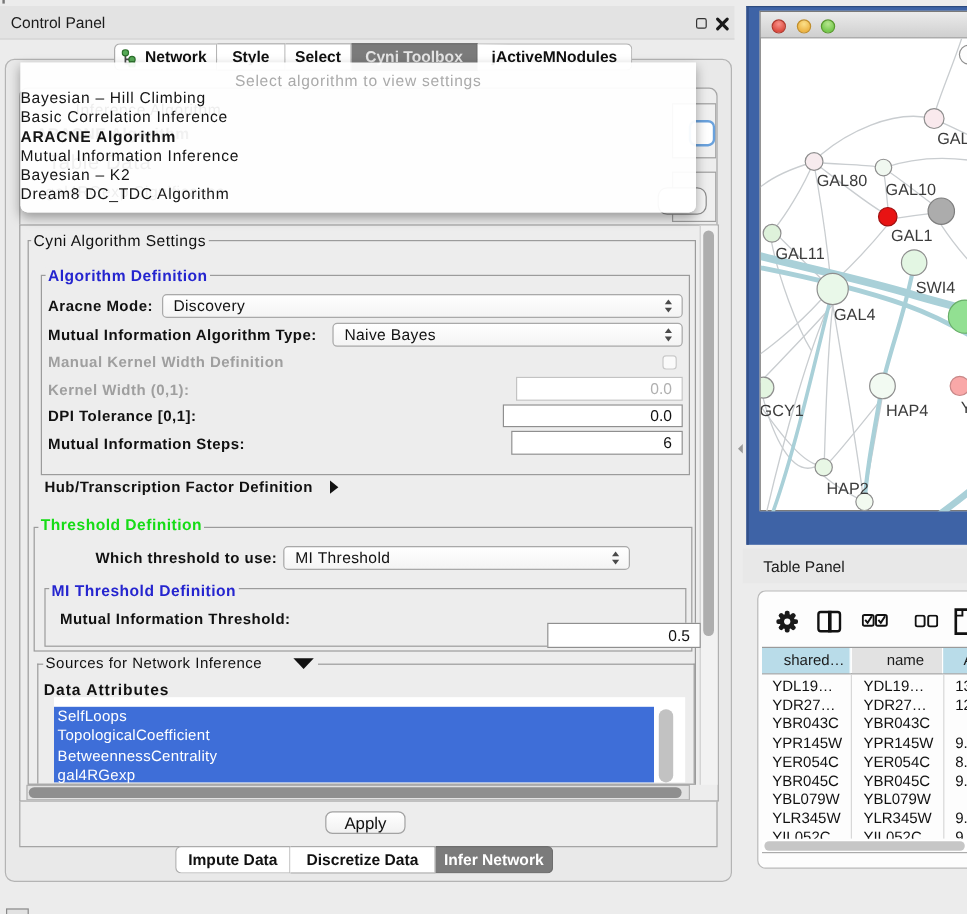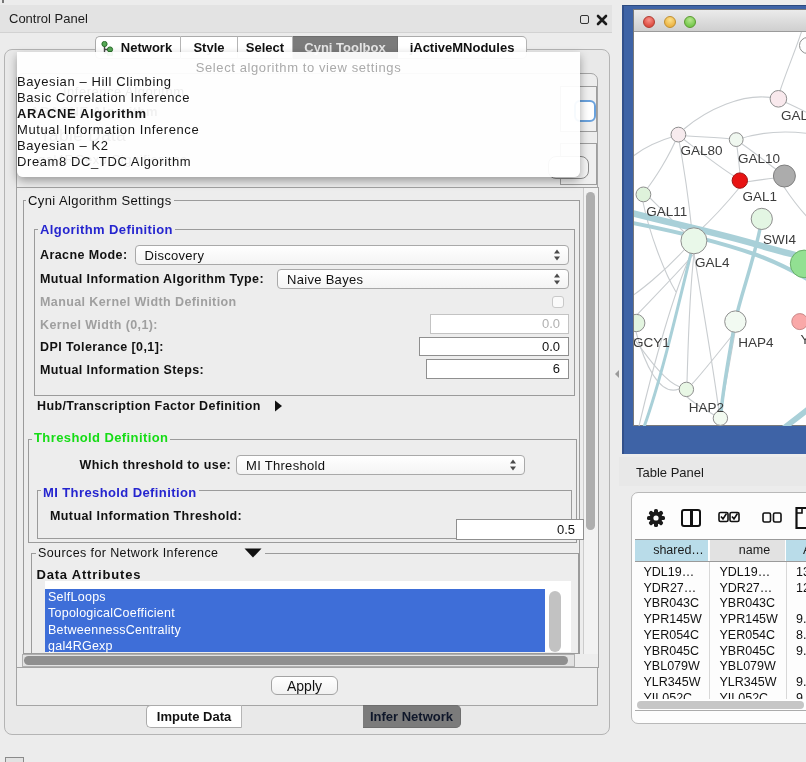--- a/index.html
+++ b/index.html
@@ -150,21 +150,22 @@
 <div class="dditem" style="top:74px">Bayesian – Hill Climbing</div>
 <div class="dditem" style="top:90px">Basic Correlation Inference</div>
 <div class="dditem" style="top:106px;font-weight:bold">ARACNE Algorithm</div>
 <div class="dditem" style="top:122px">Mutual Information Inference</div>
 <div class="dditem" style="top:138px">Bayesian – K2</div>
 <div class="dditem" style="top:154px">Dream8 DC_TDC Algorithm</div>
 
 <div class="abs" id="apply-btn">Apply</div>
 <div class="abs" style="left:146px;top:705px;width:315px;height:23px;">
   <div class="tabseg" style="left:0;width:96px;border-left:1px solid #ababab;border-radius:5px 0 0 5px;">Impute Data</div>
-  <div class="tabseg" style="left:217px;width:98px;background:#7b7b7b;color:#0f172a;border-color:#6e6e6e;border-radius:0 5px 5px 0;">Infer Network</div>
+  <div class="tabseg" style="left:96px;width:121px;">Discretize Data</div>
+  <div class="tabseg" style="left:217px;width:98px;background:#7b7b7b;color:#ffffff;border-color:#6e6e6e;border-radius:0 5px 5px 0;">Infer Network</div>
 </div>
 
 <div class="abs" style="left:4.5px;top:757px;width:19px;height:10px;border:1.5px solid #8a8a8a;background:#e2e2e2;box-sizing:border-box;"></div>
 
 <div class="abs" style="left:615px;top:370px;width:0;height:0;border-top:4px solid transparent;border-bottom:4px solid transparent;border-right:4px solid #9a9a9a;"></div>
 
 <div class="abs" id="blue-desk"></div>
 <div class="abs" id="net-win">
   <div id="net-title">
     <span class="tl" style="left:9px;background:radial-gradient(circle at 50% 30%,#f9918a,#dd4e42 70%);border:1px solid #b03a30;"></span>

